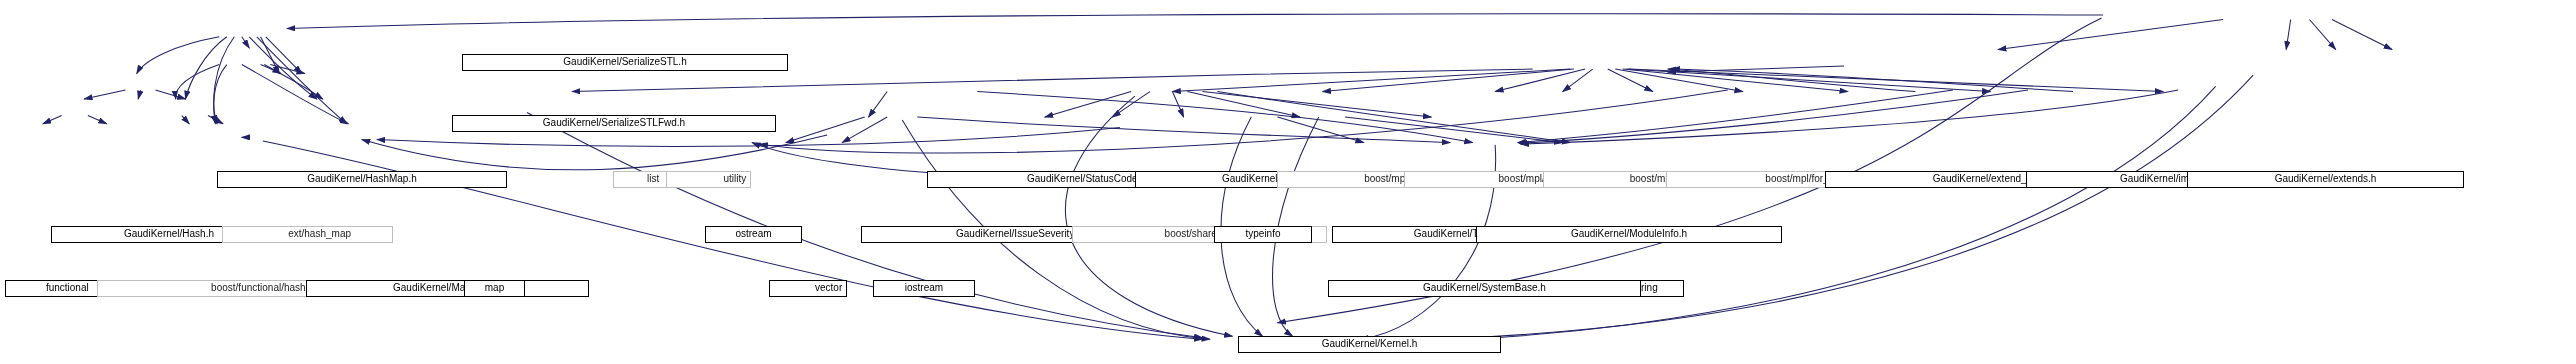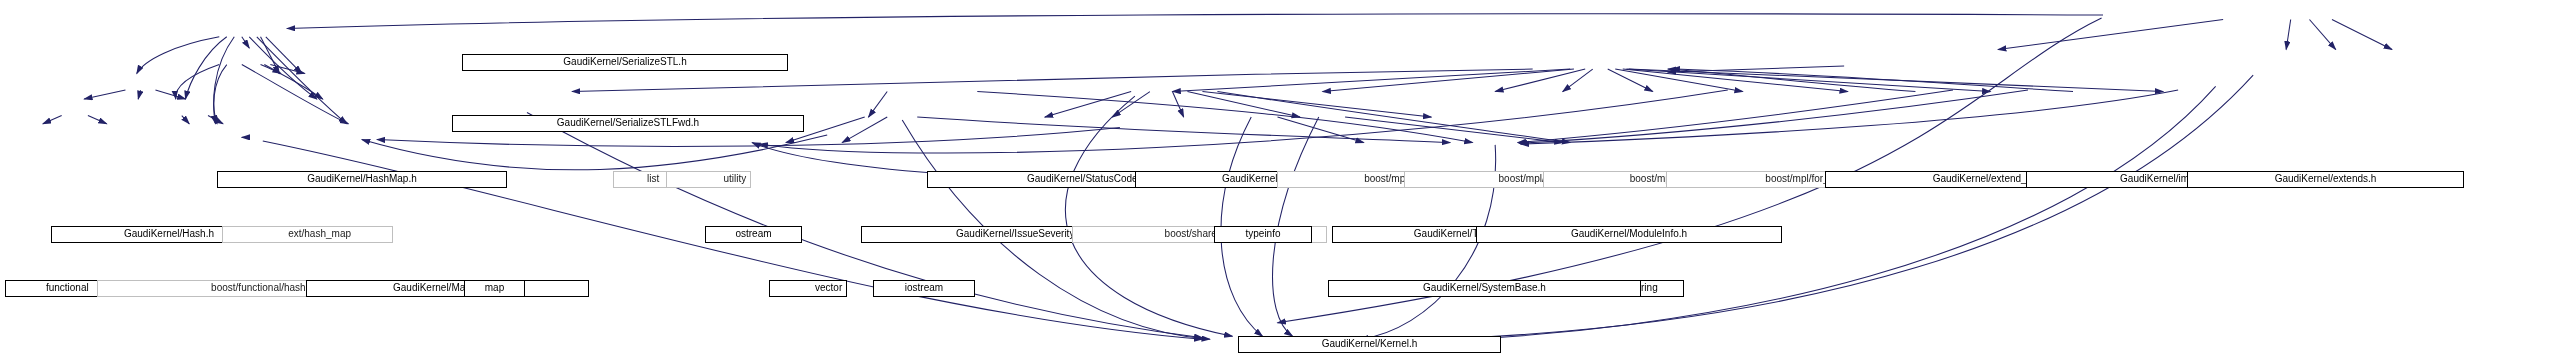--- a/index.html
+++ b/index.html
@@ -142,21 +142,21 @@
       <path d="M1100,180 C900,230 700,250 480,186"></path>
       <path d="M1650,230 C1400,250 1100,230 1000,190"></path>
       <path d="M1490,170 C1200,200 800,200 500,186"></path>
       <path d="M2300,120 C1800,200 1200,220 1010,192"></path>
     </g>
   </svg>
 
   <div class="node" style="left: 462px; top: 54px; width: 326px;">
     <span class="node-label">GaudiKernel/SerializeSTL.h</span>
   </div>
-  <div class="node" style="left: 452px; top: 115px; width: 352px; text-align: right;">
+  <div class="node" style="left: 452px; top: 115px; width: 324px; text-align: right;">
     <span class="node-label">GaudiKernel/SerializeSTLFwd.h</span>
   </div>
 
   <div class="node" style="left: 217px; top: 171px; width: 290px;">
     <span class="node-label">GaudiKernel/HashMap.h</span>
   </div>
   <div class="node ext" style="left: 613px; top: 171px; width: 56px;">
     <span class="node-label">list</span>
   </div>
   <div class="node ext" style="left: 666px; top: 171px; width: 85px; justify-content: flex-end;">

